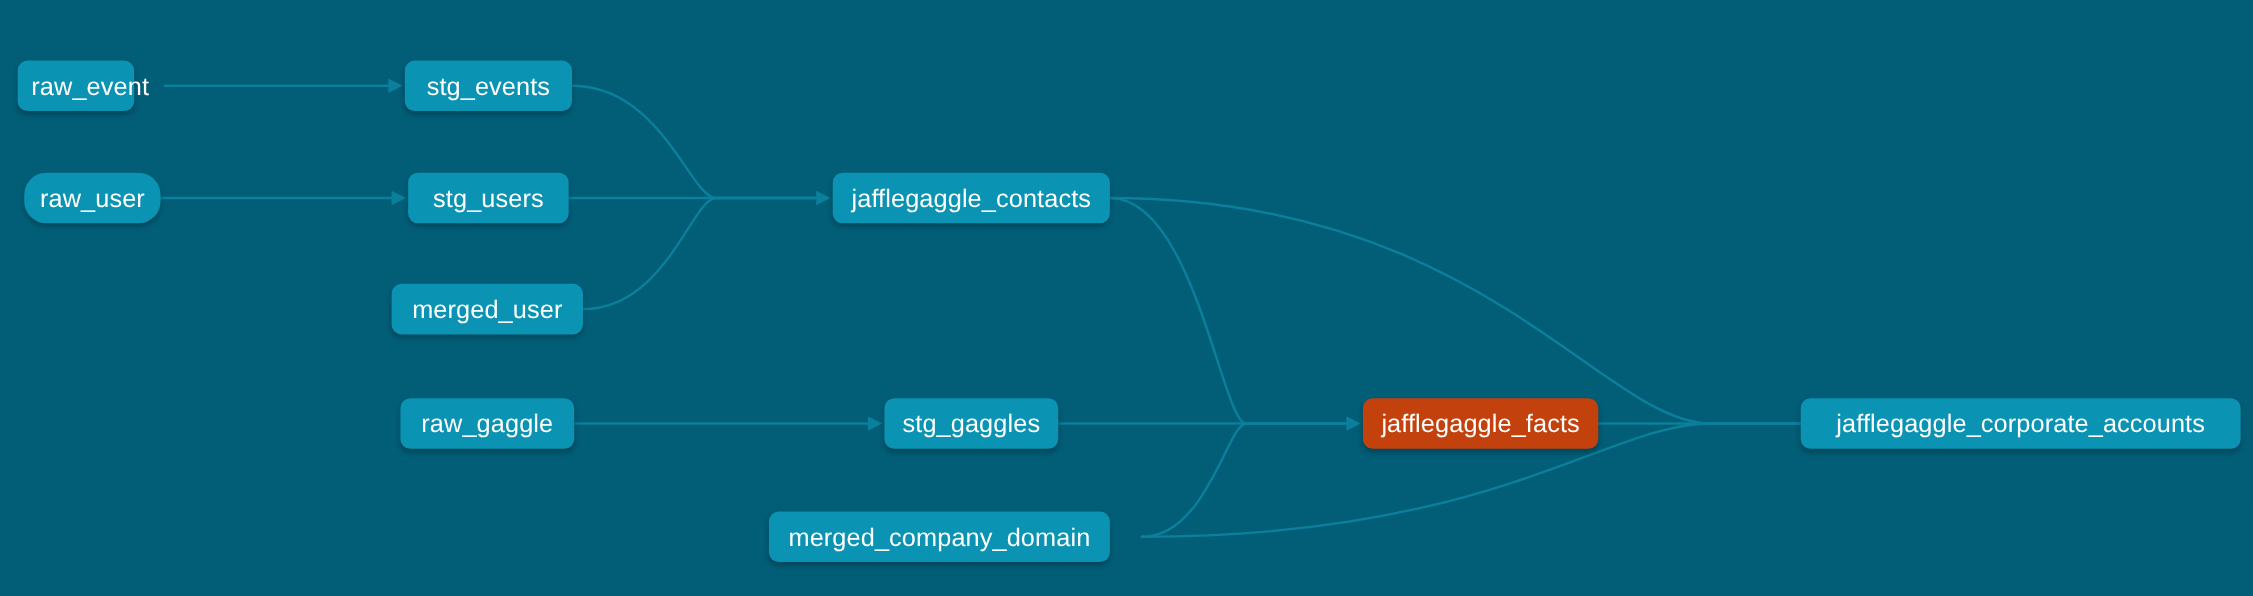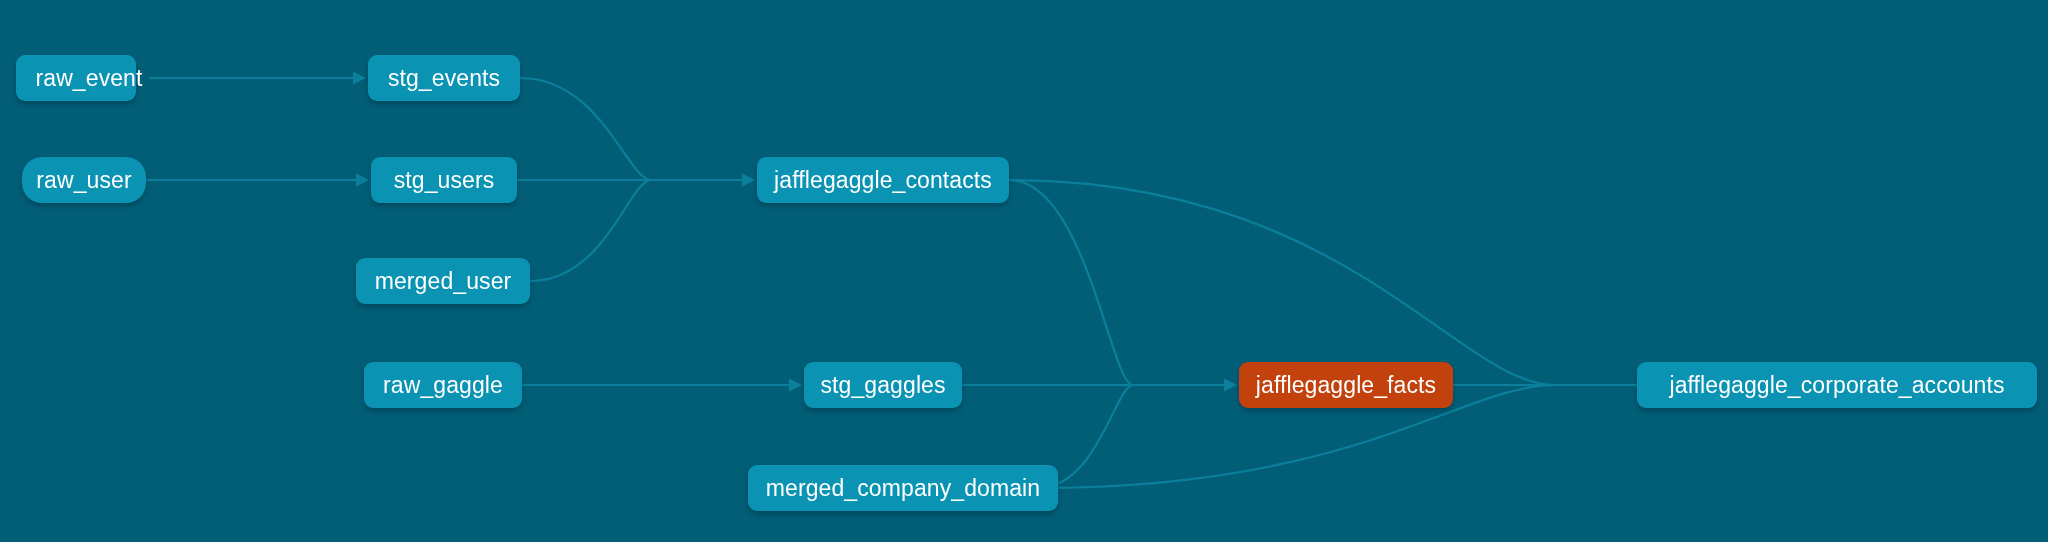--- a/index.html
+++ b/index.html
@@ -88,21 +88,21 @@
         <path d="M 366 78 L 353 71.5 L 353 84.5 Z" class="edge-arrow"></path>
         <path d="M 369 180 L 356 173.5 L 356 186.5 Z" class="edge-arrow"></path>
         <path d="M 802 385 L 789 378.5 L 789 391.5 Z" class="edge-arrow"></path>
         <path d="M 755 180 L 742 173.5 L 742 186.5 Z" class="edge-arrow"></path>
         <path d="M 1237 385 L 1224 378.5 L 1224 391.5 Z" class="edge-arrow"></path>
         <path d="M 1659 385 L 1646 378.5 L 1646 391.5 Z" class="edge-arrow"></path>
       </g>
   </svg>
 
   <div id="node-layer">
-      <div class="node" style="left: 16px; top: 55px; width: 120px; padding-left: 44px;">
+      <div class="node" style="left: 16px; top: 55px; width: 106px; padding-left: 44px;">
         <span class="node-label">raw_event</span>
       </div>
       <div class="node" style="left: 22px; top: 157px; width: 124px; border-radius: 20px;">
         <span class="node-label">raw_user</span>
       </div>
       <div class="node" style="left: 368px; top: 55px; width: 152px;">
         <span class="node-label">stg_events</span>
       </div>
       <div class="node" style="left: 371px; top: 157px; width: 146px;">
         <span class="node-label">stg_users</span>
@@ -112,21 +112,21 @@
       </div>
       <div class="node" style="left: 364px; top: 362px; width: 158px;">
         <span class="node-label">raw_gaggle</span>
       </div>
       <div class="node" style="left: 804px; top: 362px; width: 158px;">
         <span class="node-label">stg_gaggles</span>
       </div>
       <div class="node" style="left: 757px; top: 157px; width: 252px;">
         <span class="node-label">jafflegaggle_contacts</span>
       </div>
-      <div class="node" style="left: 748px; top: 465px; width: 310px;">
+      <div class="node" style="left: 699px; top: 465px; width: 310px;">
         <span class="node-label">merged_company_domain</span>
       </div>
       <div class="node highlight" style="left: 1239px; top: 362px; width: 214px;">
         <span class="node-label">jafflegaggle_facts</span>
       </div>
       <div class="node" style="left: 1637px; top: 362px; width: 400px; align-items: center;">
         <span class="node-label">jafflegaggle_corporate_accounts</span>
       </div>
     </div>
 

